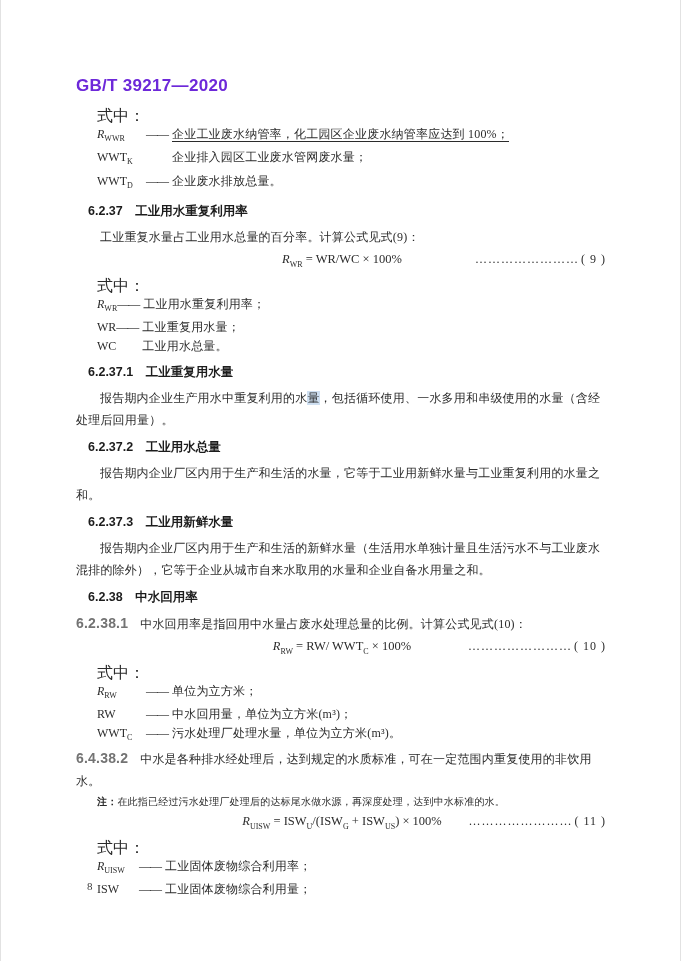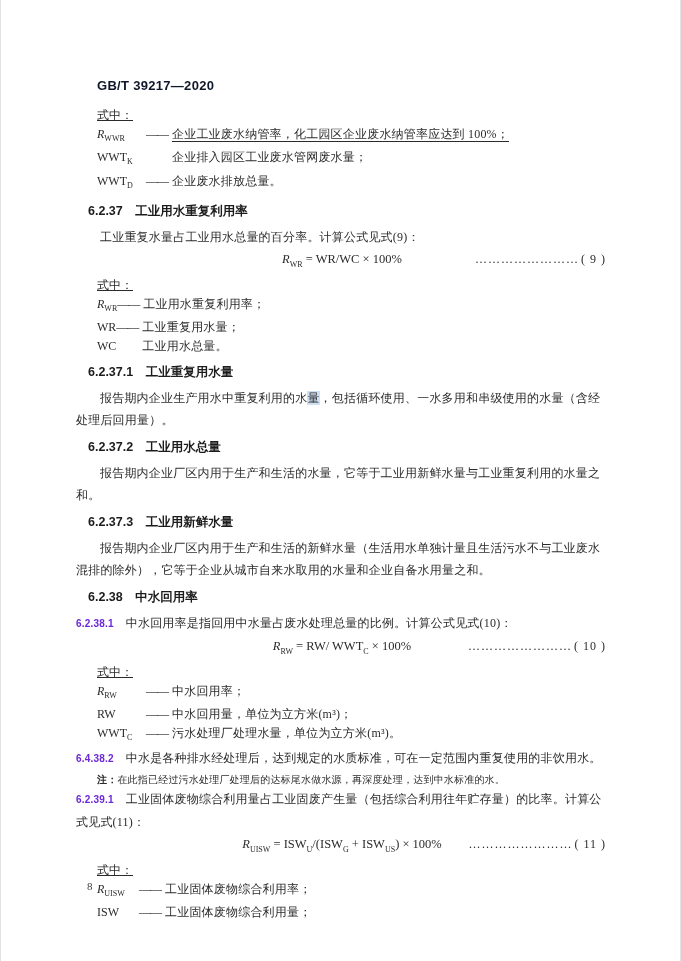--- a/index.html
+++ b/index.html
@@ -10,41 +10,41 @@
     color:#2b2b2b;
     position:relative;
     box-sizing:border-box;
     border-left:1px solid #e2e2e2;
     border-right:1px solid #e2e2e2;
     overflow:hidden;
   }
   .page{padding:78px 72px 0 75px;}
   .doc-header{
     font-family:"Liberation Sans","DejaVu Sans",sans-serif;
-    font-weight:bold;font-size:13px;line-height:16px;letter-spacing:.3px;color:#0f172a;margin-left:21px;
+    font-weight:bold;font-size:17px;line-height:16px;letter-spacing:.3px;color:#6d28d9;
   }
-  .shizhong{margin-top:12px;line-height:19px;font-size:12px;text-indent:21px;text-decoration:underline;}
+  .shizhong{margin-top:12px;line-height:19px;font-size:16px;text-indent:21px;}
   .term-row{line-height:19px;font-size:12px;padding-left:21px;display:flex;align-items:baseline;}
   .term{display:inline-block;white-space:nowrap;}
   .tw .term{min-width:49px;}
   .tn .term{min-width:42px;}
   .sep{display:inline-block;min-width:26px;letter-spacing:-1px;white-space:pre;}
   .def{letter-spacing:.2px;}
   .u{text-decoration:underline;text-underline-offset:3px;}
   sub{font-size:8px;letter-spacing:0;text-align:center;}
   .heading{
     font-family:"Liberation Sans","DejaVu Sans",sans-serif;
     font-weight:bold;font-size:12.5px;line-height:17px;color:#1c1c1c;
     margin:8px 12px 6px;
   }
   p.body{font-size:12px;line-height:22px;margin:0;letter-spacing:.2px;}
   p.indent{text-indent:24px;}
   p.runin .num{
     font-family:"Liberation Sans","DejaVu Sans",sans-serif;
-    font-weight:bold;font-size:10px;margin-right:12px;color:#6d28d9;
+    font-weight:bold;font-size:14px;margin-right:12px;color:#737373;
   }
   .hl{background:#cfe0f2;}
   .formula{position:relative;text-align:center;font-size:12.5px;line-height:20px;margin:1px 0;}
   .formula i{font-family:"Liberation Serif","DejaVu Serif",serif;}
   .f-leader{position:absolute;right:2px;top:0;font-size:12px;letter-spacing:1px;}
   .f-num{margin-left:2px;letter-spacing:1px;}
   .note{font-size:10px;line-height:17px;margin:1px 0 0;padding-left:21px;letter-spacing:.2px;}
   .note b{font-family:"Liberation Sans","DejaVu Sans",sans-serif;}
   .page-num{position:absolute;left:86px;top:880px;font-size:11px;color:#3a3a3a;}
 </style>
@@ -107,36 +107,35 @@
   <div class="heading">6.2.38　中水回用率</div>
   <p class="body runin"><b class="num">6.2.38.1</b><span>中水回用率是指回用中水量占废水处理总量的比例。计算公式见式(10)：</span></p>
   <div class="formula">
     <span><i>R</i><sub>RW</sub><span> = RW/ WWT</span><sub>C</sub><span> × 100%</span></span>
     <span class="f-leader"><span>……………………</span><span class="f-num">( 10 )</span></span>
   </div>
   <div class="shizhong" style="margin-top:0;">式中：</div>
   <div class="term-row tw">
     <span class="term"><i>R</i><sub>RW</sub></span>
     <span class="sep">——</span>
-    <span class="def">中水回用率；</span>
+    <span class="def">单位为立方米；</span>
   </div>
   <div class="term-row tw">
     <span class="term"><span>RW</span></span>
     <span class="sep">——</span>
     <span class="def">中水回用量，单位为立方米(m³)；</span>
   </div>
   <div class="term-row tw">
     <span class="term"><span>WWT</span><sub>C</sub></span>
     <span class="sep">——</span>
     <span class="def">污水处理厂处理水量，单位为立方米(m³)。</span>
   </div>
   <p class="body runin"><b class="num">6.4.38.2</b><span>中水是各种排水经处理后，达到规定的水质标准，可在一定范围内重复使用的非饮用水。</span></p>
   <p class="note"><b>注：</b><span>在此指已经过污水处理厂处理后的达标尾水做水源，再深度处理，达到中水标准的水。</span></p>
 
-  <p class="body runin"><b class="num">6.2.39.1</b><span>工业固体废物综合利用量占工业固废产生量（包括综合利用往年贮存量）的比率。计算公式见式(11)：</span></p>
   <div class="formula">
     <span><i>R</i><sub>UISW</sub><span> = ISW</span><sub>U</sub><span>/(ISW</span><sub>G</sub><span> + ISW</span><sub>US</sub><span>) × 100%</span></span>
     <span class="f-leader"><span>……………………</span><span class="f-num">( 11 )</span></span>
   </div>
   <div class="shizhong" style="margin-top:0;">式中：</div>
   <div class="term-row tn">
     <span class="term"><i>R</i><sub>UISW</sub></span>
     <span class="sep">——</span>
     <span class="def">工业固体废物综合利用率；</span>
   </div>

